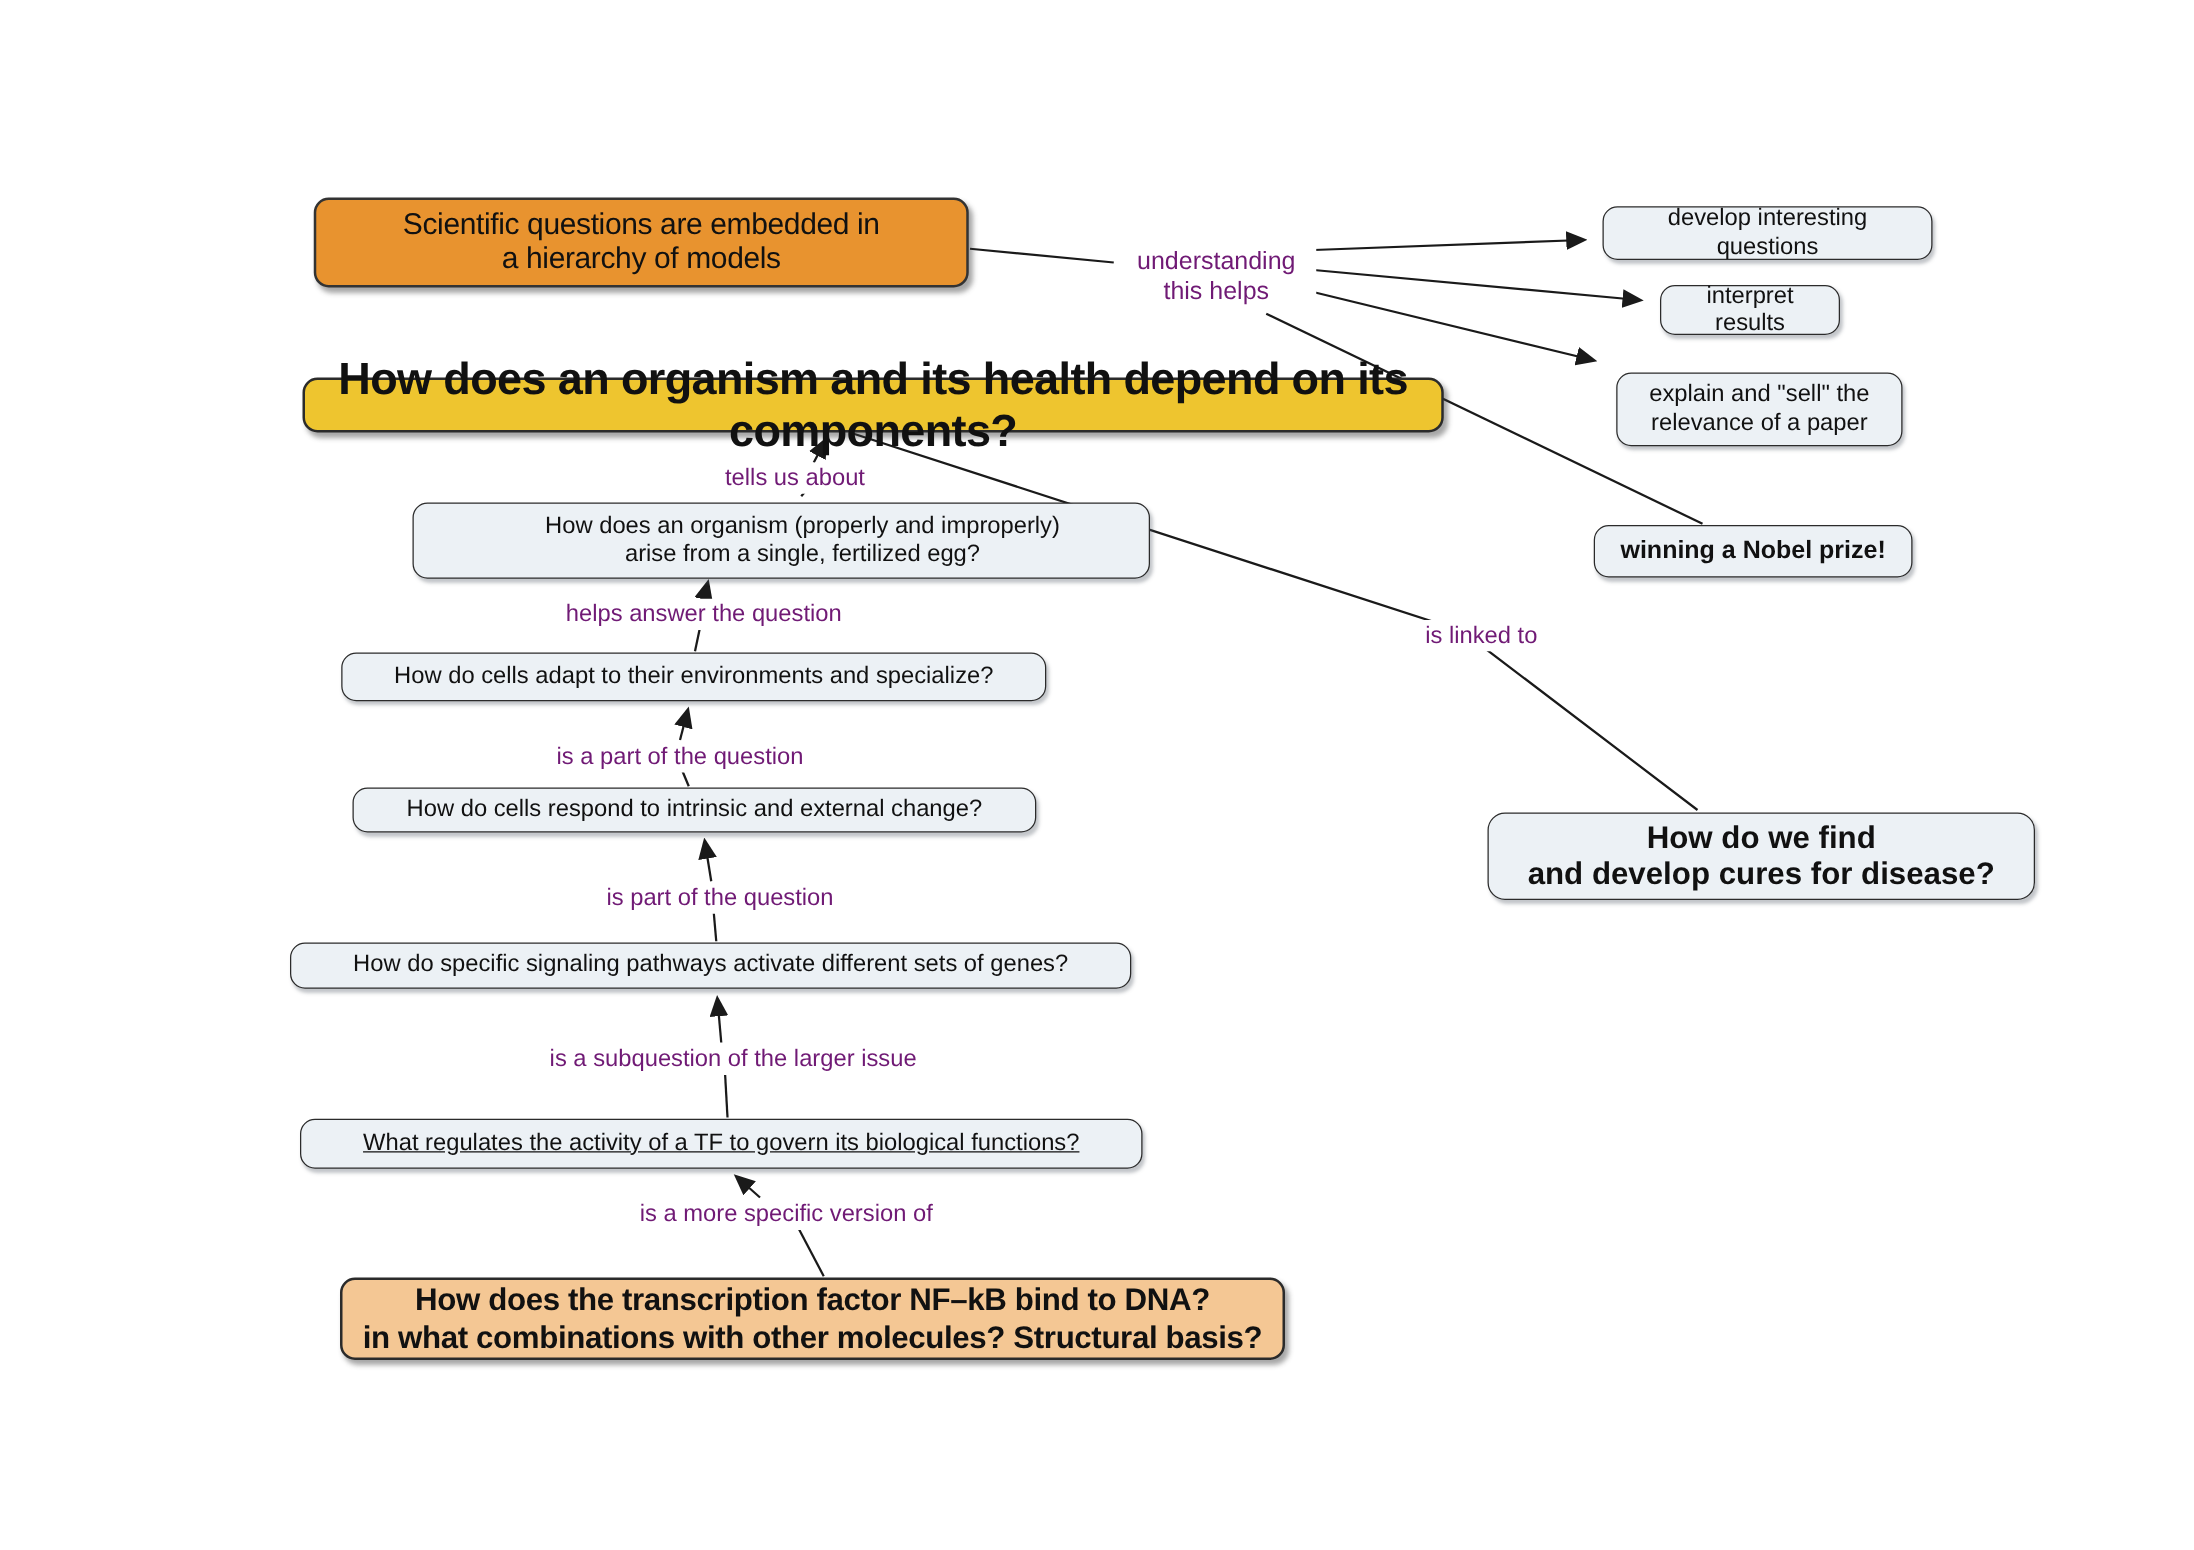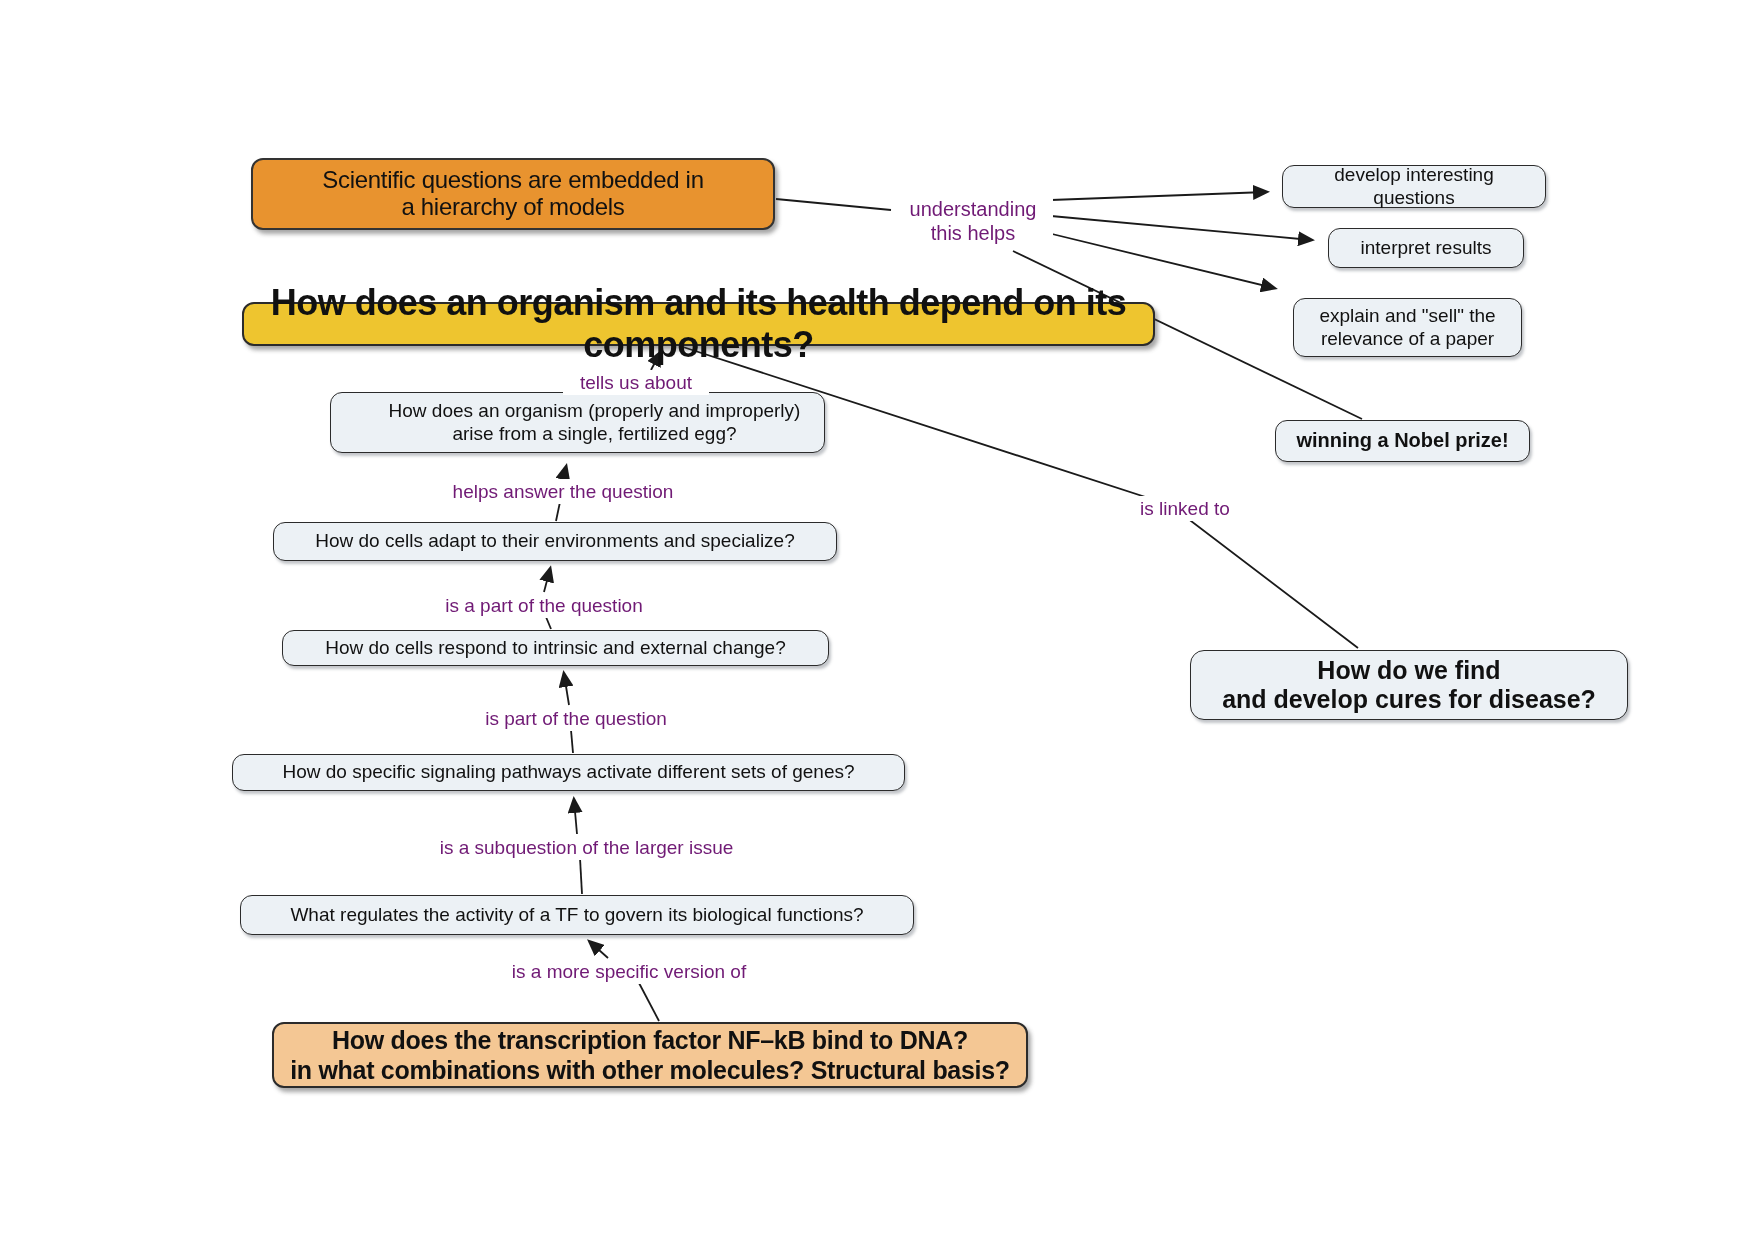--- a/index.html
+++ b/index.html
@@ -76,37 +76,37 @@
       <path d="M659,1021 L639,983"></path>
       <path d="M608,958 L590,942" marker-end="url(#arrow)"></path>
     </g>
   </svg>
 
   <div class="node root" style="left:251px;top:158px;width:524px;height:72px;">Scientific questions are embedded in
 a hierarchy of models</div>
 
   <div class="node highlight" style="left:242px;top:302px;width:913px;height:44px;">How does an organism and its health depend on its components?</div>
 
-  <div class="node" style="left:330px;top:392px;width:495px;height:61px;padding-left:44px;">How does an organism (properly and improperly)
+  <div class="node" style="left:330px;top:402px;width:590px;height:61px;padding-left:44px;">How does an organism (properly and improperly)
 arise from a single, fertilized egg?</div>
 
   <div class="node" style="left:273px;top:522px;width:564px;height:39px;">How do cells adapt to their environments and specialize?</div>
 
   <div class="node" style="left:282px;top:630px;width:547px;height:36px;">How do cells respond to intrinsic and external change?</div>
 
   <div class="node" style="left:232px;top:754px;width:673px;height:37px;">How do specific signaling pathways activate different sets of genes?</div>
 
-  <div class="node" style="left:240px;top:895px;width:674px;height:40px;">What regulates the activity of a TF to govern its biological functions?</div>
+  <div class="node" style="left:240px;top:895px;width:674px;height:40px;text-decoration:underline;">What regulates the activity of a TF to govern its biological functions?</div>
 
   <div class="node specific" style="left:272px;top:1022px;width:756px;height:66px;">How does the transcription factor NF–kB bind to DNA?
 in what combinations with other molecules? Structural basis?</div>
 
   <div class="node" style="left:1282px;top:165px;width:264px;height:43px;">develop interesting questions</div>
 
-  <div class="node" style="left:1328px;top:228px;width:196px;height:40px;">interpret results</div>
+  <div class="node" style="left:1328px;top:228px;width:144px;height:40px;">interpret results</div>
 
   <div class="node" style="left:1293px;top:298px;width:229px;height:59px;">explain and "sell" the
 relevance of a paper</div>
 
   <div class="node bold" style="left:1275px;top:420px;width:255px;height:42px;">winning a Nobel prize!</div>
 
   <div class="node big" style="left:1190px;top:650px;width:438px;height:70px;">How do we find
 and develop cures for disease?</div>
 
   <div class="edge-label" style="left:893px;top:196px;width:152px;height:48px;font-size:20px;">understanding

